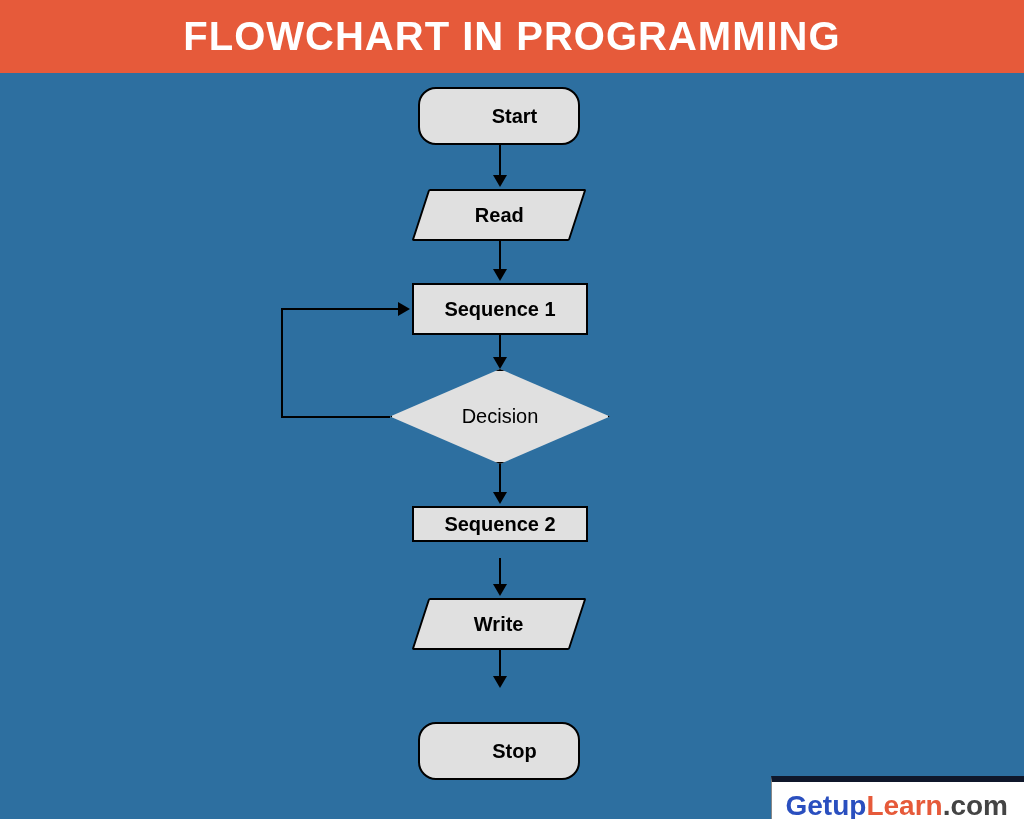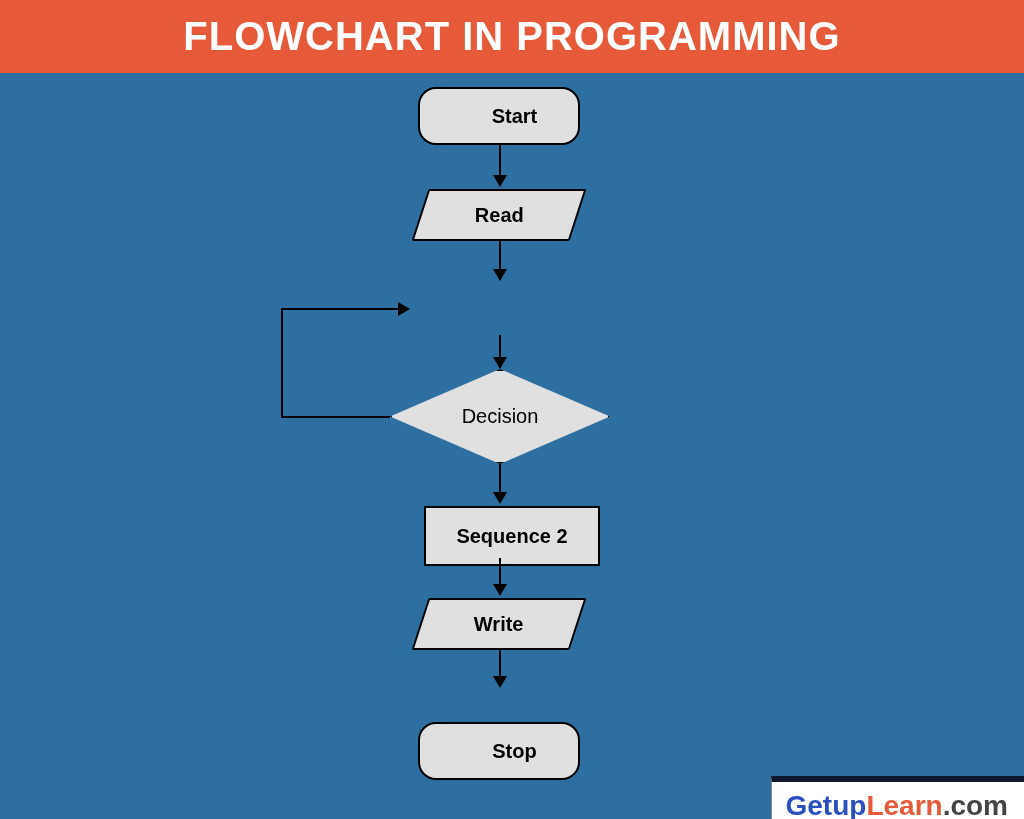--- a/index.html
+++ b/index.html
@@ -112,37 +112,40 @@
   </div>
   <div class="arrow-vert" style="left:499px; top:72px; height:32px;"></div>
   <div class="arrow-head-down" style="left:493px; top:102px;"></div>
 
   <div class="node io" style="left:420px; top:116px; width:158px; height:52px;">
     <span>Read</span>
   </div>
   <div class="arrow-vert" style="left:499px; top:168px; height:30px;"></div>
   <div class="arrow-head-down" style="left:493px; top:196px;"></div>
 
+  <div class="node process" style="left:412px; top:210px; width:176px; height:52px;">
+    <span>Sequence 1</span>
+  </div>
   <div class="arrow-vert" style="left:499px; top:262px; height:24px;"></div>
   <div class="arrow-head-down" style="left:493px; top:284px;"></div>
 
   <div class="decision-wrap" style="left:390px; top:296px;">
     <div class="decision-diamond"></div>
     <div class="decision-label">Decision</div>
   </div>
 
   <div class="loop-h" style="left:281px; top:343px; width:109px;"></div>
   <div class="loop-v" style="left:281px; top:235px; height:110px;"></div>
   <div class="loop-h" style="left:281px; top:235px; width:118px;"></div>
   <div class="arrow-head-right" style="left:398px; top:229px;"></div>
 
   <div class="arrow-vert" style="left:499px; top:391px; height:30px;"></div>
   <div class="arrow-head-down" style="left:493px; top:419px;"></div>
 
-  <div class="node process" style="left:412px; top:433px; width:176px; height:60px;margin-left:12px;">
+  <div class="node process" style="left:412px; top:433px; width:176px; height:36px;">
     <span>Sequence 2</span>
   </div>
   <div class="arrow-vert" style="left:499px; top:485px; height:28px;"></div>
   <div class="arrow-head-down" style="left:493px; top:511px;"></div>
 
   <div class="node io" style="left:420px; top:525px; width:158px; height:52px;">
     <span>Write</span>
   </div>
   <div class="arrow-vert" style="left:499px; top:577px; height:28px;"></div>
   <div class="arrow-head-down" style="left:493px; top:603px;"></div>

